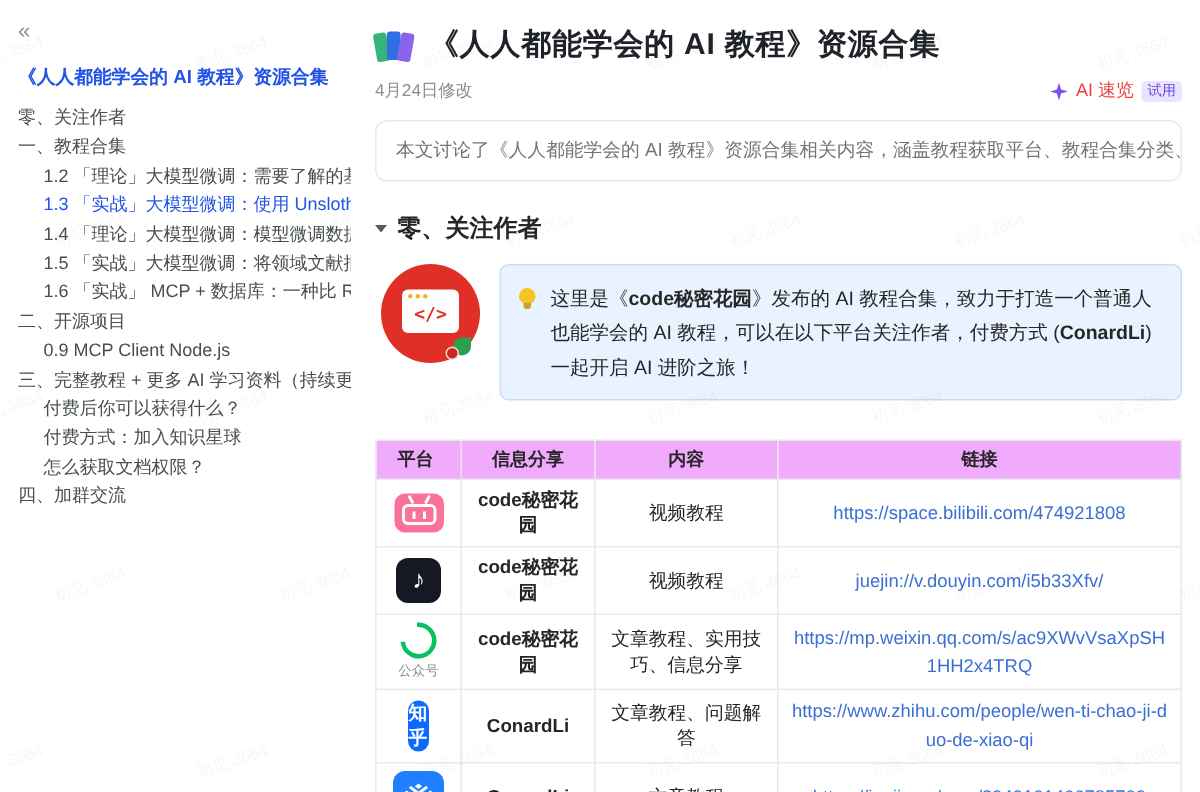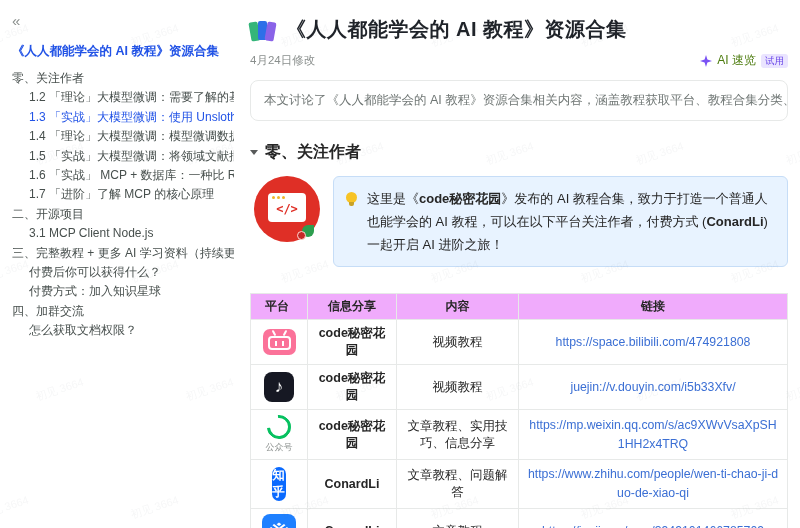--- a/index.html
+++ b/index.html
@@ -28,21 +28,21 @@
   .title-row { display:flex; align-items:center; gap:10px; }
   .books-icon { position:relative; width:26px; height:24px; flex:none; }
   .books-icon i { position:absolute; width:9px; height:19px; border-radius:2px; bottom:1px; }
   .books-icon .b1 { left:0; background:#34b57a; transform:rotate(-10deg); }
   .books-icon .b2 { left:8px; background:#2e6fe8; bottom:2px; }
   .books-icon .b3 { left:16px; background:#8a63e8; transform:rotate(10deg); }
   .doc-title { font-size:20px; font-weight:bold; color:#1f2329; letter-spacing:.5px; }
   .meta-row { display:flex; justify-content:space-between; align-items:center; margin-top:9px; }
   .modified { font-size:11.5px; color:#8a8f8d; }
   .ai-overview { display:flex; align-items:center; gap:5px; cursor:pointer; }
-  .ai-overview .label { font-size:12px; color:#4d7c0f; }
+  .ai-overview .label { font-size:12px; color:#ef4444; }
   .trial-badge { font-size:9.5px; color:#6a47e8; background:#eae4ff; border-radius:3px;
     padding:1px 4px; line-height:12px; }
   .summary-box { margin-top:11px; border:1px solid #e7e9e8; border-radius:8px;
     padding:11px 13px; font-size:12.5px; color:#6f7674; white-space:nowrap; overflow:hidden; }
   .section-head { display:flex; align-items:center; gap:7px; margin-top:21px; cursor:default; }
   .caret-down-icon { width:0; height:0; border-left:4.5px solid transparent;
     border-right:4.5px solid transparent; border-top:5.5px solid #585a5a; cursor:pointer; }
   .section-head h2 { font-size:16px; font-weight:bold; color:#262626; }
   .author-row { display:flex; align-items:flex-start; gap:13px; margin-top:13px; }
   
@@ -133,33 +133,33 @@
     <span style="left: 430px; top: 500px;">初见 3664</span>
     <span style="left: 580px; top: 500px;">初见 3664</span>
     <span style="left: 730px; top: 500px;">初见 3664</span>
   </div>
 
 <aside class="sidebar">
   <span class="sb-collapse">«</span>
   <div class="sb-title">《人人都能学会的 AI 教程》资源合集</div>
   <nav>
       <div class="toc-item lvl1">零、关注作者</div>
+      <div class="toc-item lvl1">一、教程合集</div>
       <div class="toc-item lvl2">1.2 「理论」大模型微调：需要了解的基础知识</div>
       <div class="toc-item lvl2 active">1.3 「实战」大模型微调：使用 Unsloth 微调 ...</div>
       <div class="toc-item lvl2">1.4 「理论」大模型微调：模型微调数据集前...</div>
       <div class="toc-item lvl2">1.5 「实战」大模型微调：将领域文献批量转...</div>
       <div class="toc-item lvl2">1.6 「实战」 MCP + 数据库：一种比 RAG 检...</div>
-      <div class="toc-item lvl2">1.7 「进阶」了解 MCP 的核心原理</div>
       <div class="toc-item lvl1">二、开源项目</div>
-      <div class="toc-item lvl2">3.1 MCP Client Node.js</div>
+      <div class="toc-item lvl2">0.9 MCP Client Node.js</div>
       <div class="toc-item lvl1">三、完整教程 + 更多 AI 学习资料（持续更新）</div>
       <div class="toc-item lvl2">付费后你可以获得什么？</div>
       <div class="toc-item lvl2">付费方式：加入知识星球</div>
+      <div class="toc-item lvl2">怎么获取文档权限？</div>
       <div class="toc-item lvl1">四、加群交流</div>
-      <div class="toc-item lvl2">怎么获取文档权限？</div>
     </nav>
 </aside>
 
 <main class="main">
 
   <div class="title-row">
     <span class="books-icon">
       <i class="b1"></i>
         <i class="b2"></i>
         <i class="b3"></i>

